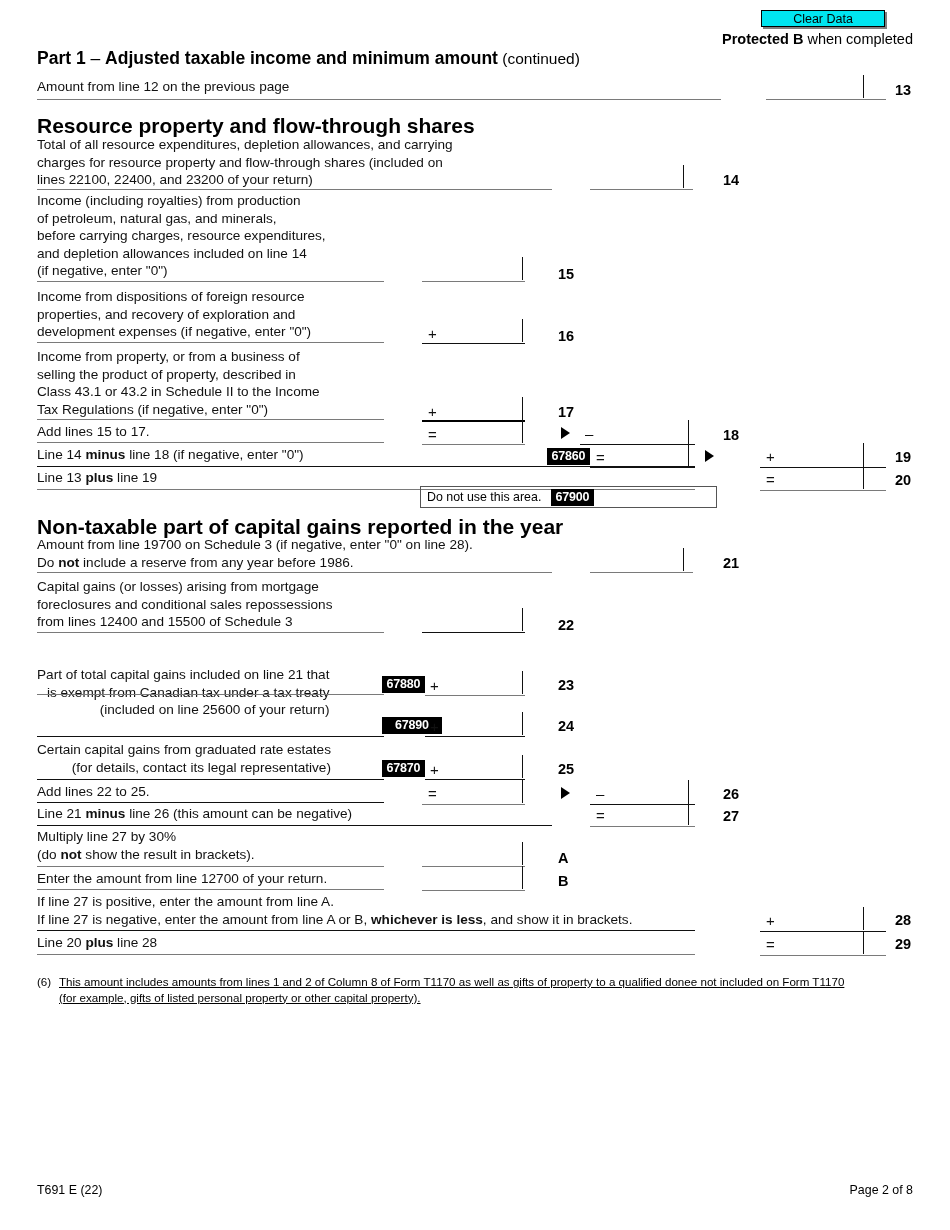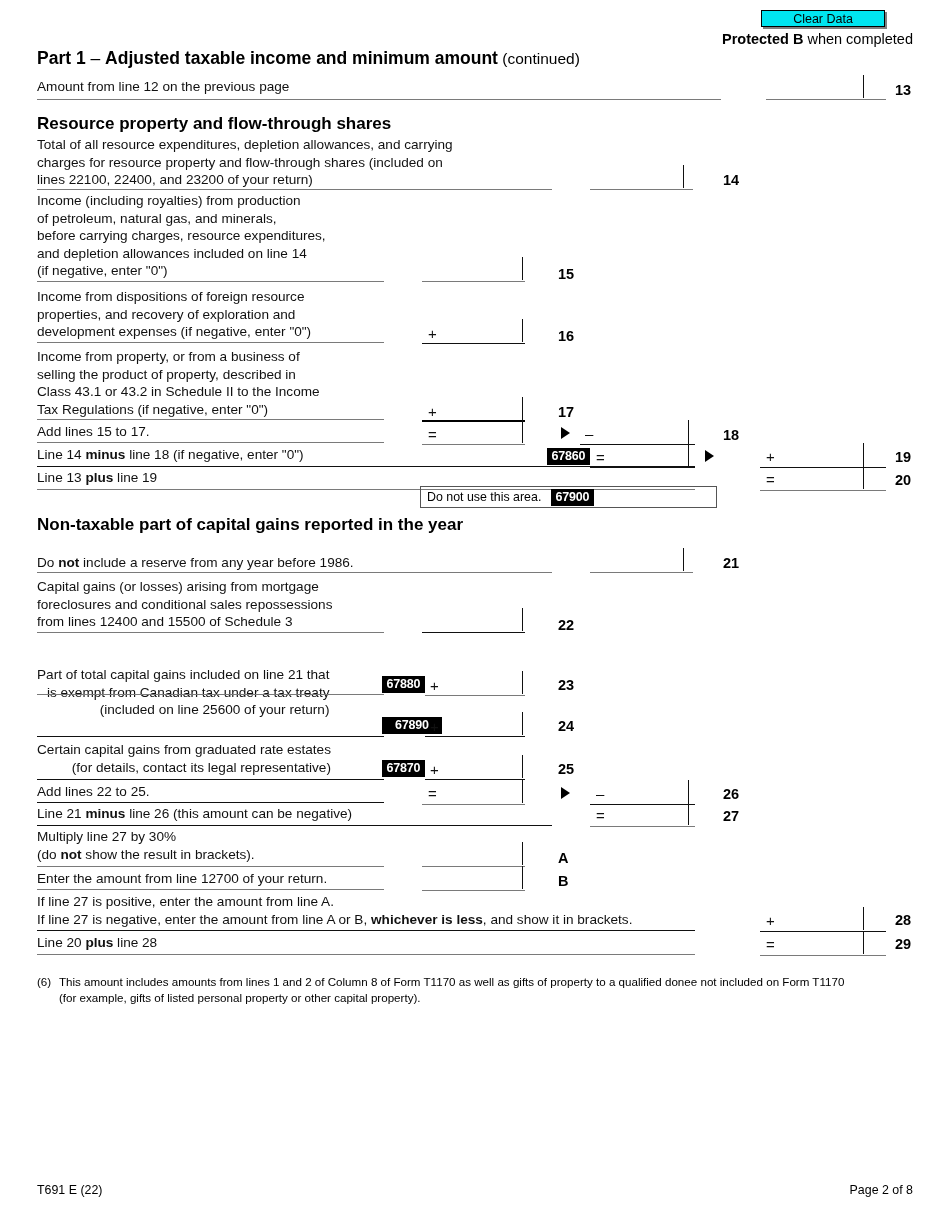--- a/index.html
+++ b/index.html
@@ -56,21 +56,21 @@
   }
   #part-title .cont {
     font-weight: normal;
     font-size: 15.5px;
   }
   #part-title .dash { font-weight: normal; }
 
   h2.section-head {
     position: absolute;
     margin: 0;
-    font-size: 17px;
+    font-size: 21px;
     font-weight: bold;
     white-space: nowrap;
   }
 
   
   .txt {
     position: absolute;
     font-size: 13.6px;
     line-height: 17.6px;
     white-space: pre-line;
@@ -165,21 +165,21 @@
 
   
   #footnote {
     position: absolute;
     left: 37px; top: 974px;
     width: 890px;
     font-size: 11.6px;
     line-height: 15.5px;
   }
   #footnote .fnum { position: absolute; left: 0; top: 0; }
-  #footnote .fbody { display: block; padding-left: 22px; }
+  #footnote .fbody { display: block; padding-left: 22px; text-decoration: underline; }
   #footnote .fbody .l2 { display: block; padding-left: 0px; }
 
   
   #footer-left {
     position: absolute;
     left: 37px; top: 1183px;
     font-size: 12.4px;
   }
   #footer-right {
     position: absolute;
@@ -292,21 +292,21 @@
     <div class="base"></div>
   </div>
   <div class="lineno" style="left:895px; top:472px;">20</div>
 
   <div id="do-not-use-box"></div>
   <div id="do-not-use-label">Do not use this area.</div>
   <div class="codebox" style="left:551px; top:489px; width:43px;">67900</div>
 
   <h2 class="section-head" style="left:37px; top:515px;">Non-taxable part of capital gains reported in the year</h2>
 
-  <div class="txt" style="left:37px; top:536px;"><br><span>Do </span><b>not</b><span> include a reserve from any year before 1986.</span></div>
+  <div class="txt" style="left:37px; top:536px;"><span>Amount from line 19700 on Schedule 3 (if negative, enter "0" on line 28).</span><br><span>Do </span><b>not</b><span> include a reserve from any year before 1986.</span></div>
   <div class="rule" style="left:37px; top:572px; width:515px;"></div>
   <div class="field" style="left:590px; top:551px; width:103px;">
     <div class="cents" style="left:93px;"></div>
     <div class="base"></div>
   </div>
   <div class="lineno" style="left:723px; top:555px;">21</div>
 
   <div class="txt" style="left:37px; top:578px;">Capital gains (or losses) arising from mortgage
 foreclosures and conditional sales repossessions
 from lines 12400 and 15500 of Schedule 3</div>

